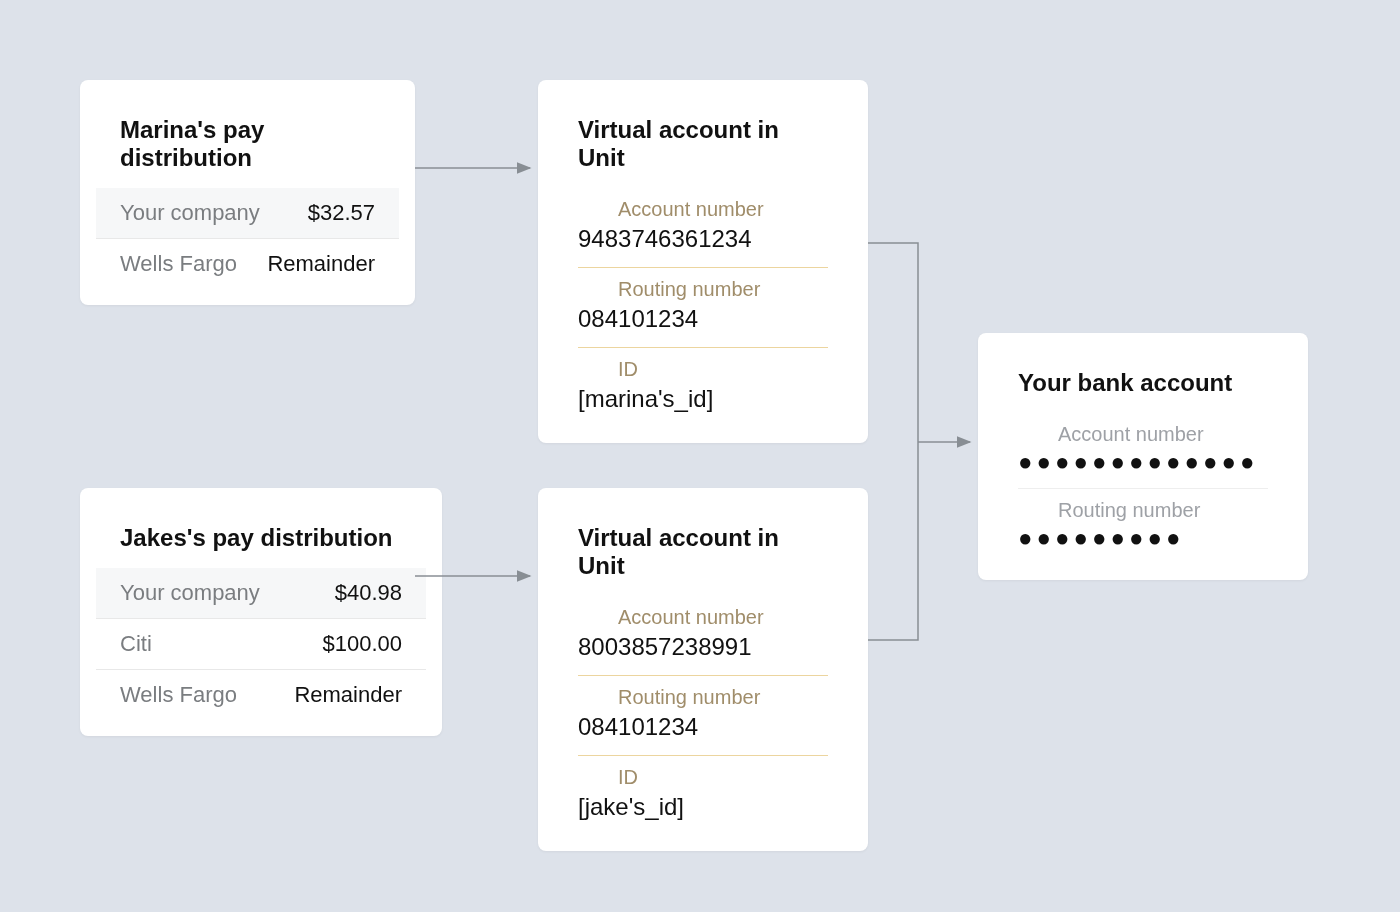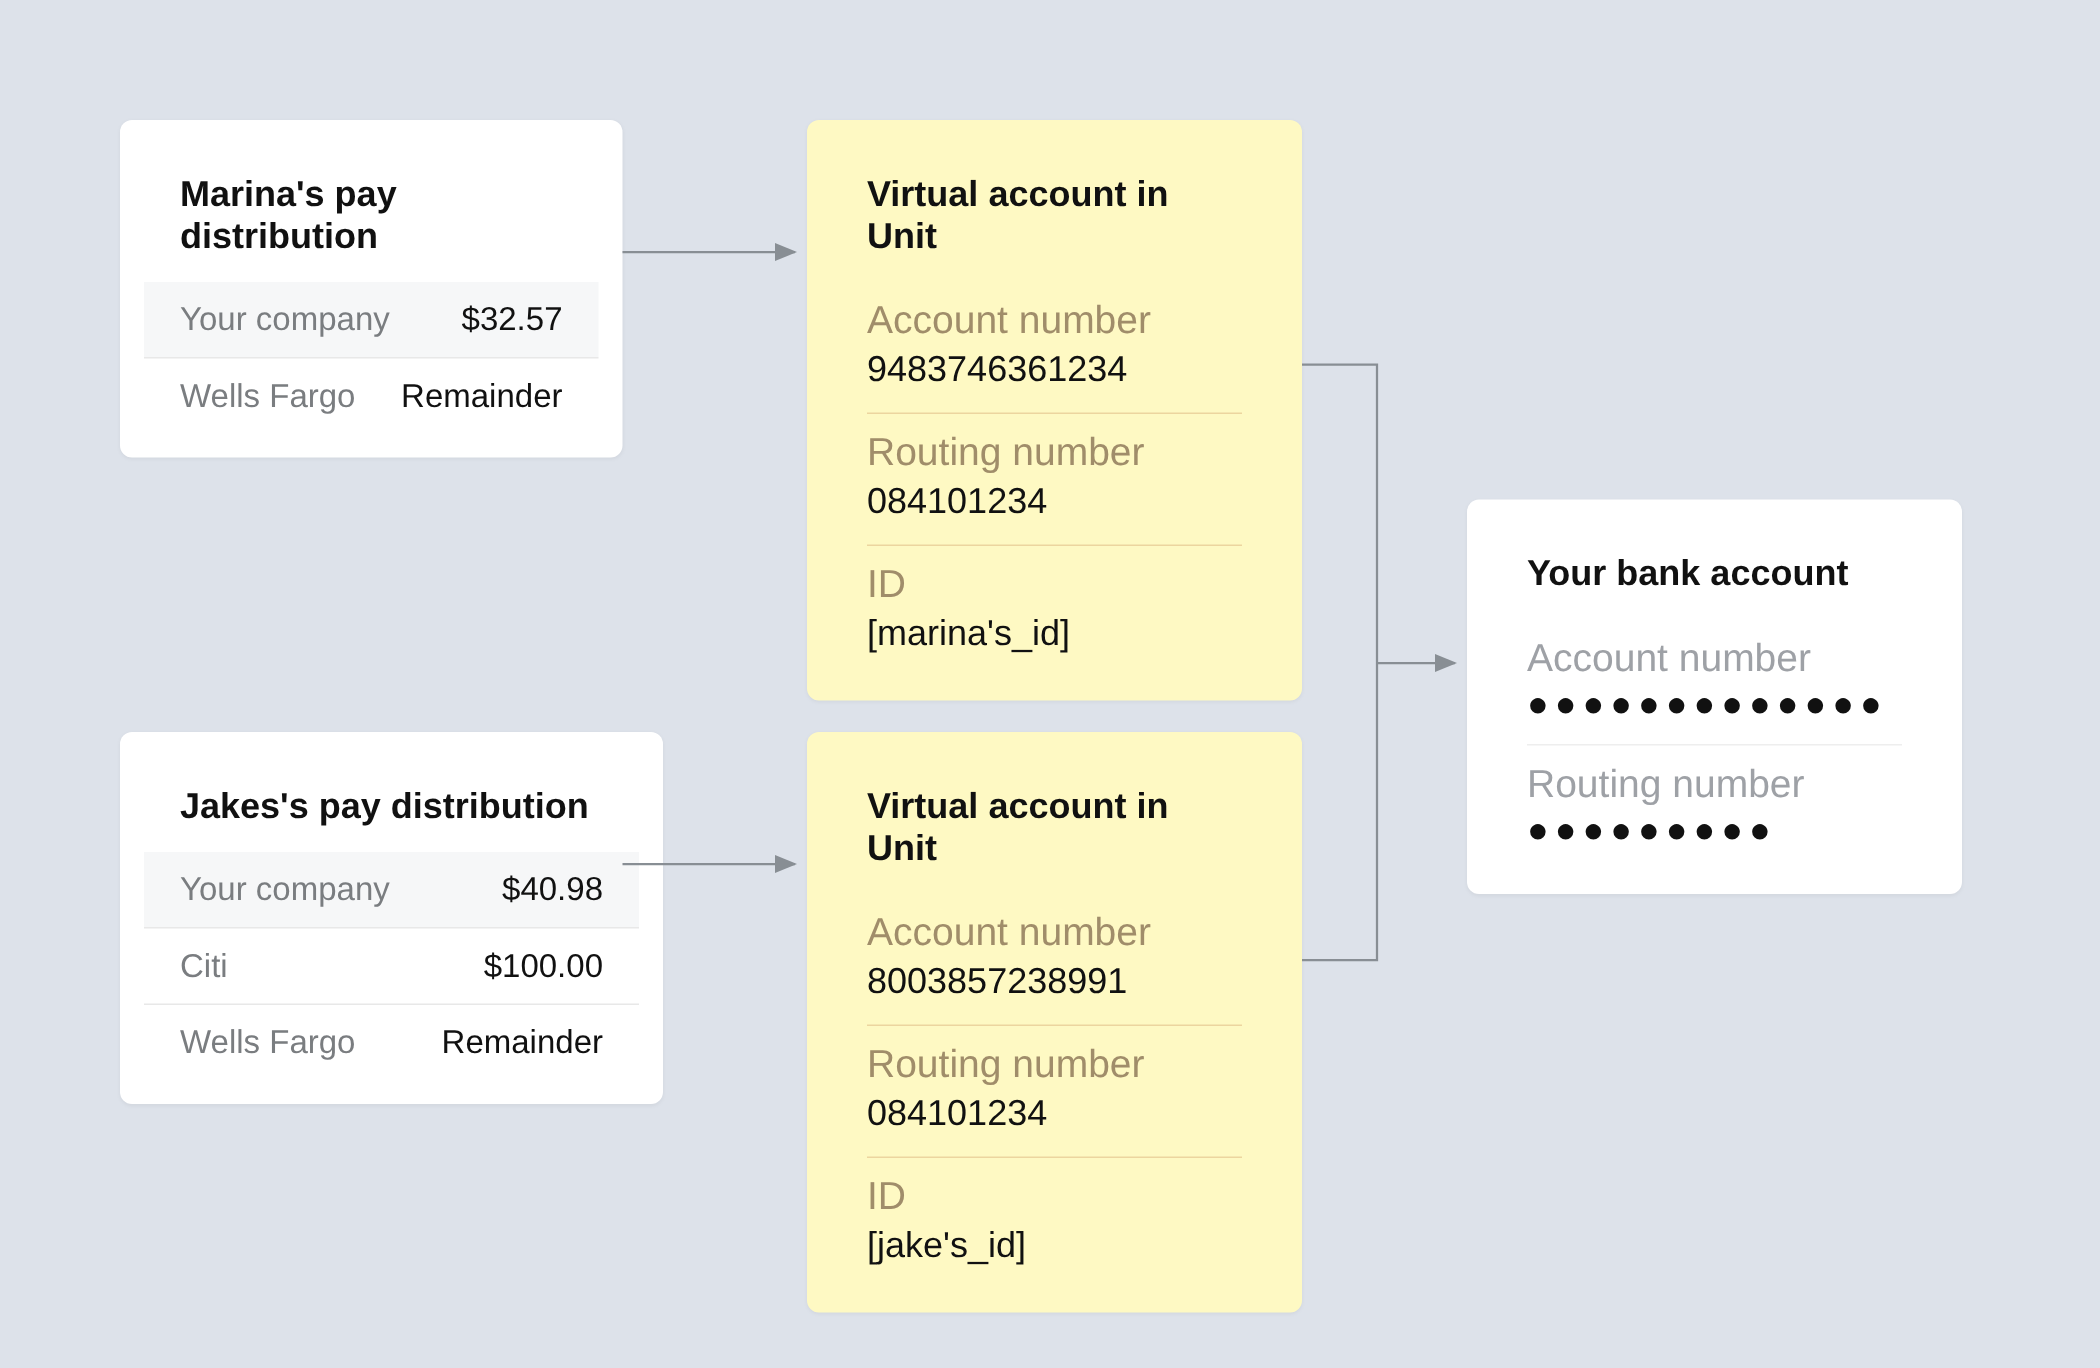--- a/index.html
+++ b/index.html
@@ -21,21 +21,21 @@
     }
     .card {
       position: absolute;
       background: #ffffff;
       border-radius: 8px;
       box-shadow: 0 1px 3px rgba(0,0,0,0.05);
       padding: 16px;
       overflow: hidden;
     }
     .card-yellow {
-      background: #fef9c3;
+      background: #ffffff;
     }
     .card-title {
       font-size: 24px;
       font-weight: 600;
       color: #111111;
       padding: 20px 24px 16px 24px;
     }
     .row {
       display: flex;
       justify-content: space-between;
@@ -51,23 +51,24 @@
     .row-label {
       color: #7a7d80;
     }
     .row-value {
       color: #111111;
     }
     .section {
       padding: 10px 24px 14px 24px;
     }
     .section-label {
-      font-size: 26px;
+      font-size: 20px;
       color: #9b9085;
       margin-bottom: 4px;
+      margin-left: 40px;
     }
     .card-yellow .section-label {
       color: #a08d6a;
     }
     .bank-card .section-label {
       color: #9ea1a6;
     }
     .section-value {
       font-size: 24px;
       color: #111111;

